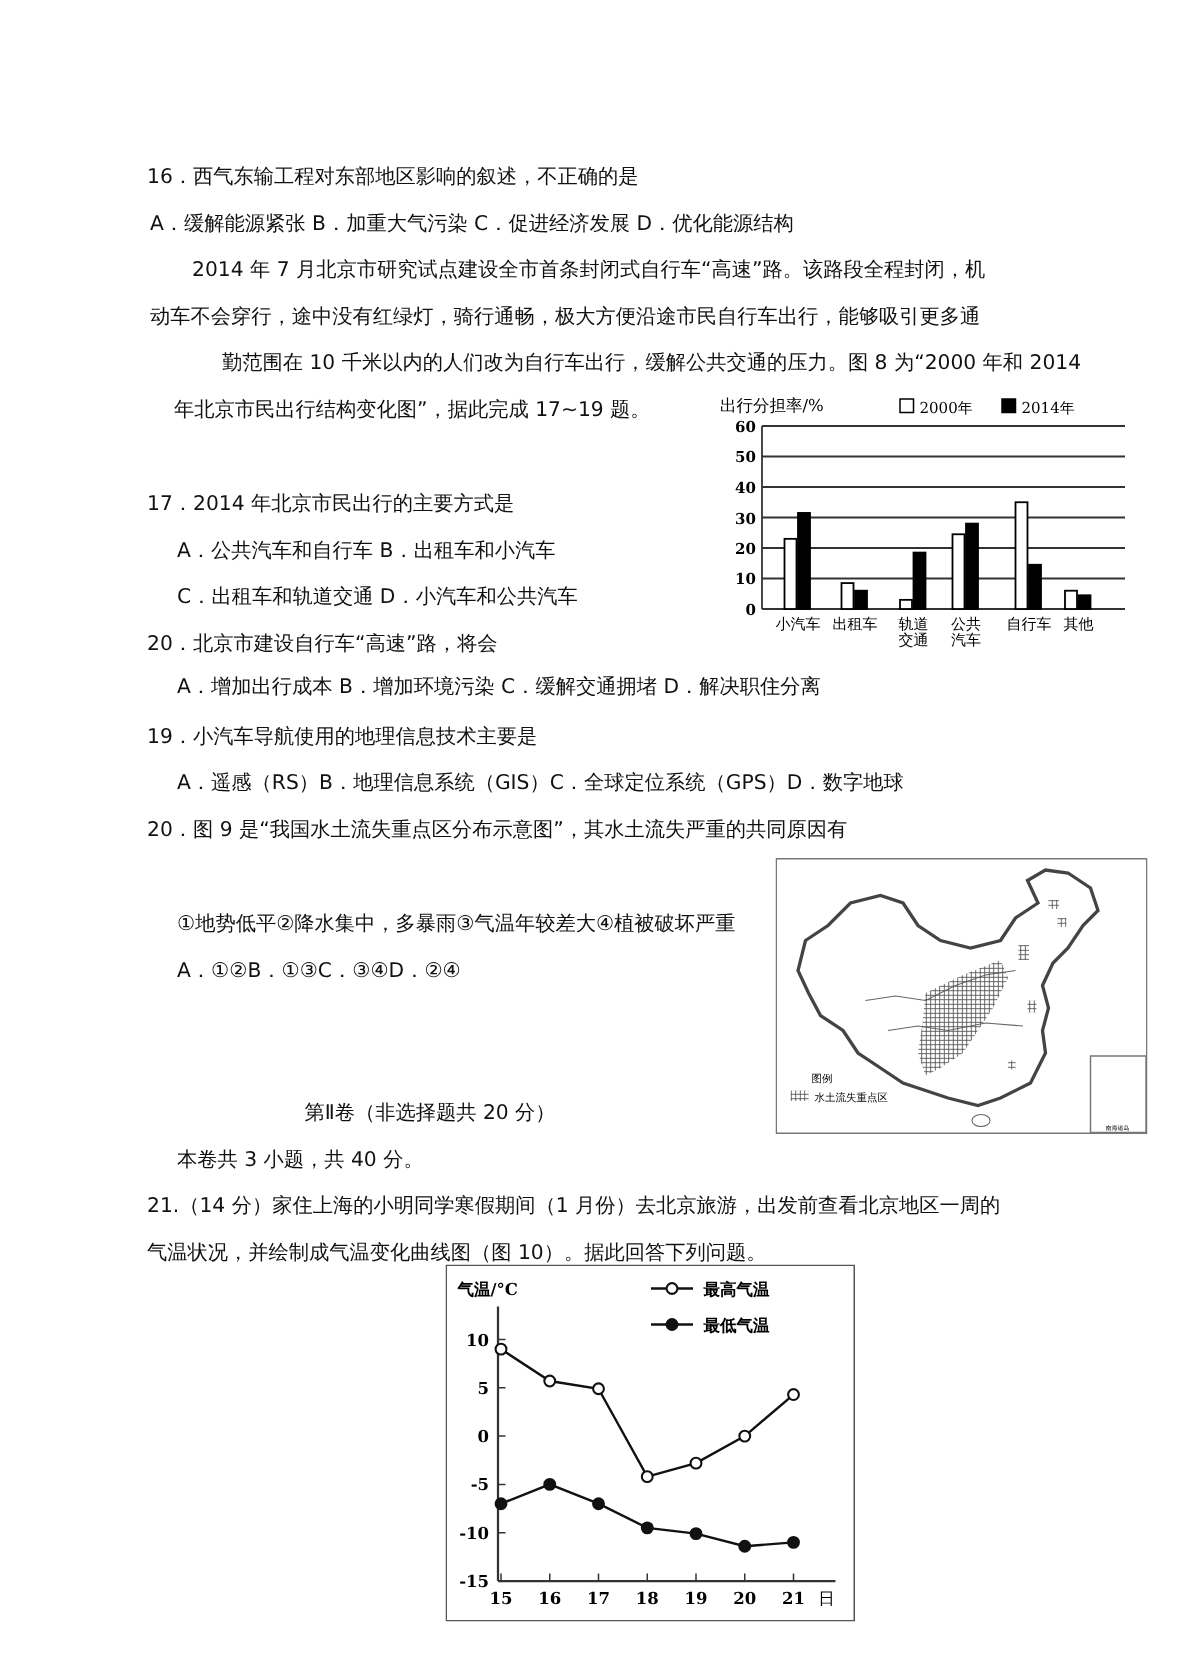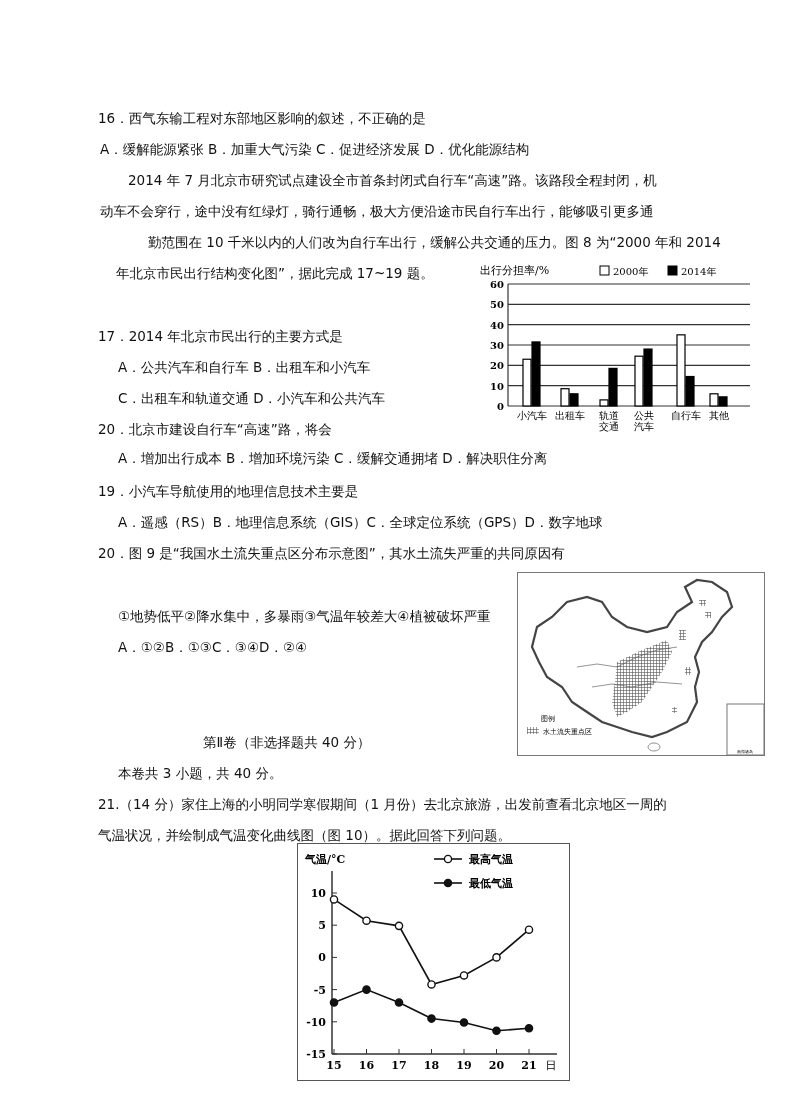--- a/index.html
+++ b/index.html
@@ -102,21 +102,21 @@
   <rect x="188" y="40" width="6" height="6" fill="url(#hatch)"></rect>
   <rect x="155" y="135" width="5" height="6" fill="url(#hatch)"></rect>
   <ellipse cx="137" cy="175" rx="6" ry="4" fill="none" stroke="#666" stroke-width="0.7"></ellipse>
   <rect x="210" y="132" width="37" height="51" fill="#fff" stroke="#777" stroke-width="1"></rect>
   <text x="228" y="181" font-size="4" text-anchor="middle">南海诸岛</text>
   <text x="24" y="149" font-size="7">图例</text>
   <rect x="10" y="155" width="12" height="7" fill="url(#hatch)"></rect>
   <text x="26" y="162" font-size="7">水土流失重点区</text>
 </svg>
 
-<div class="line" style="left:203px;top:733px;">第Ⅱ卷（非选择题共 40 分）</div>
+<div class="line" style="left:203px;top:733px;">第Ⅱ卷（非选择题共 20 分）</div>
 <div class="line" style="left:118px;top:764px;">本卷共 3 小题，共 40 分。</div>
 
 <div class="line" style="left:98px;top:795px;">21.（14 分）家住上海的小明同学寒假期间（1 月份）去北京旅游，出发前查看北京地区一周的</div>
 <div class="line" style="left:98px;top:826px;">气温状况，并绘制成气温变化曲线图（图 10）。据此回答下列问题。</div>
 
 <svg class="fig" id="line-chart" style="left:297px;top:843px;" width="273" height="238" viewBox="0 0 273 238">
   <rect x="0.5" y="0.5" width="272" height="237" fill="#fff" stroke="#555" stroke-width="1"></rect>
   <text x="8" y="20" font-size="11" font-weight="bold">气温/°C</text>
   <g id="line-legend">
       <line x1="137" x2="165" y1="16" y2="16" stroke="#111" stroke-width="1.6"></line>

